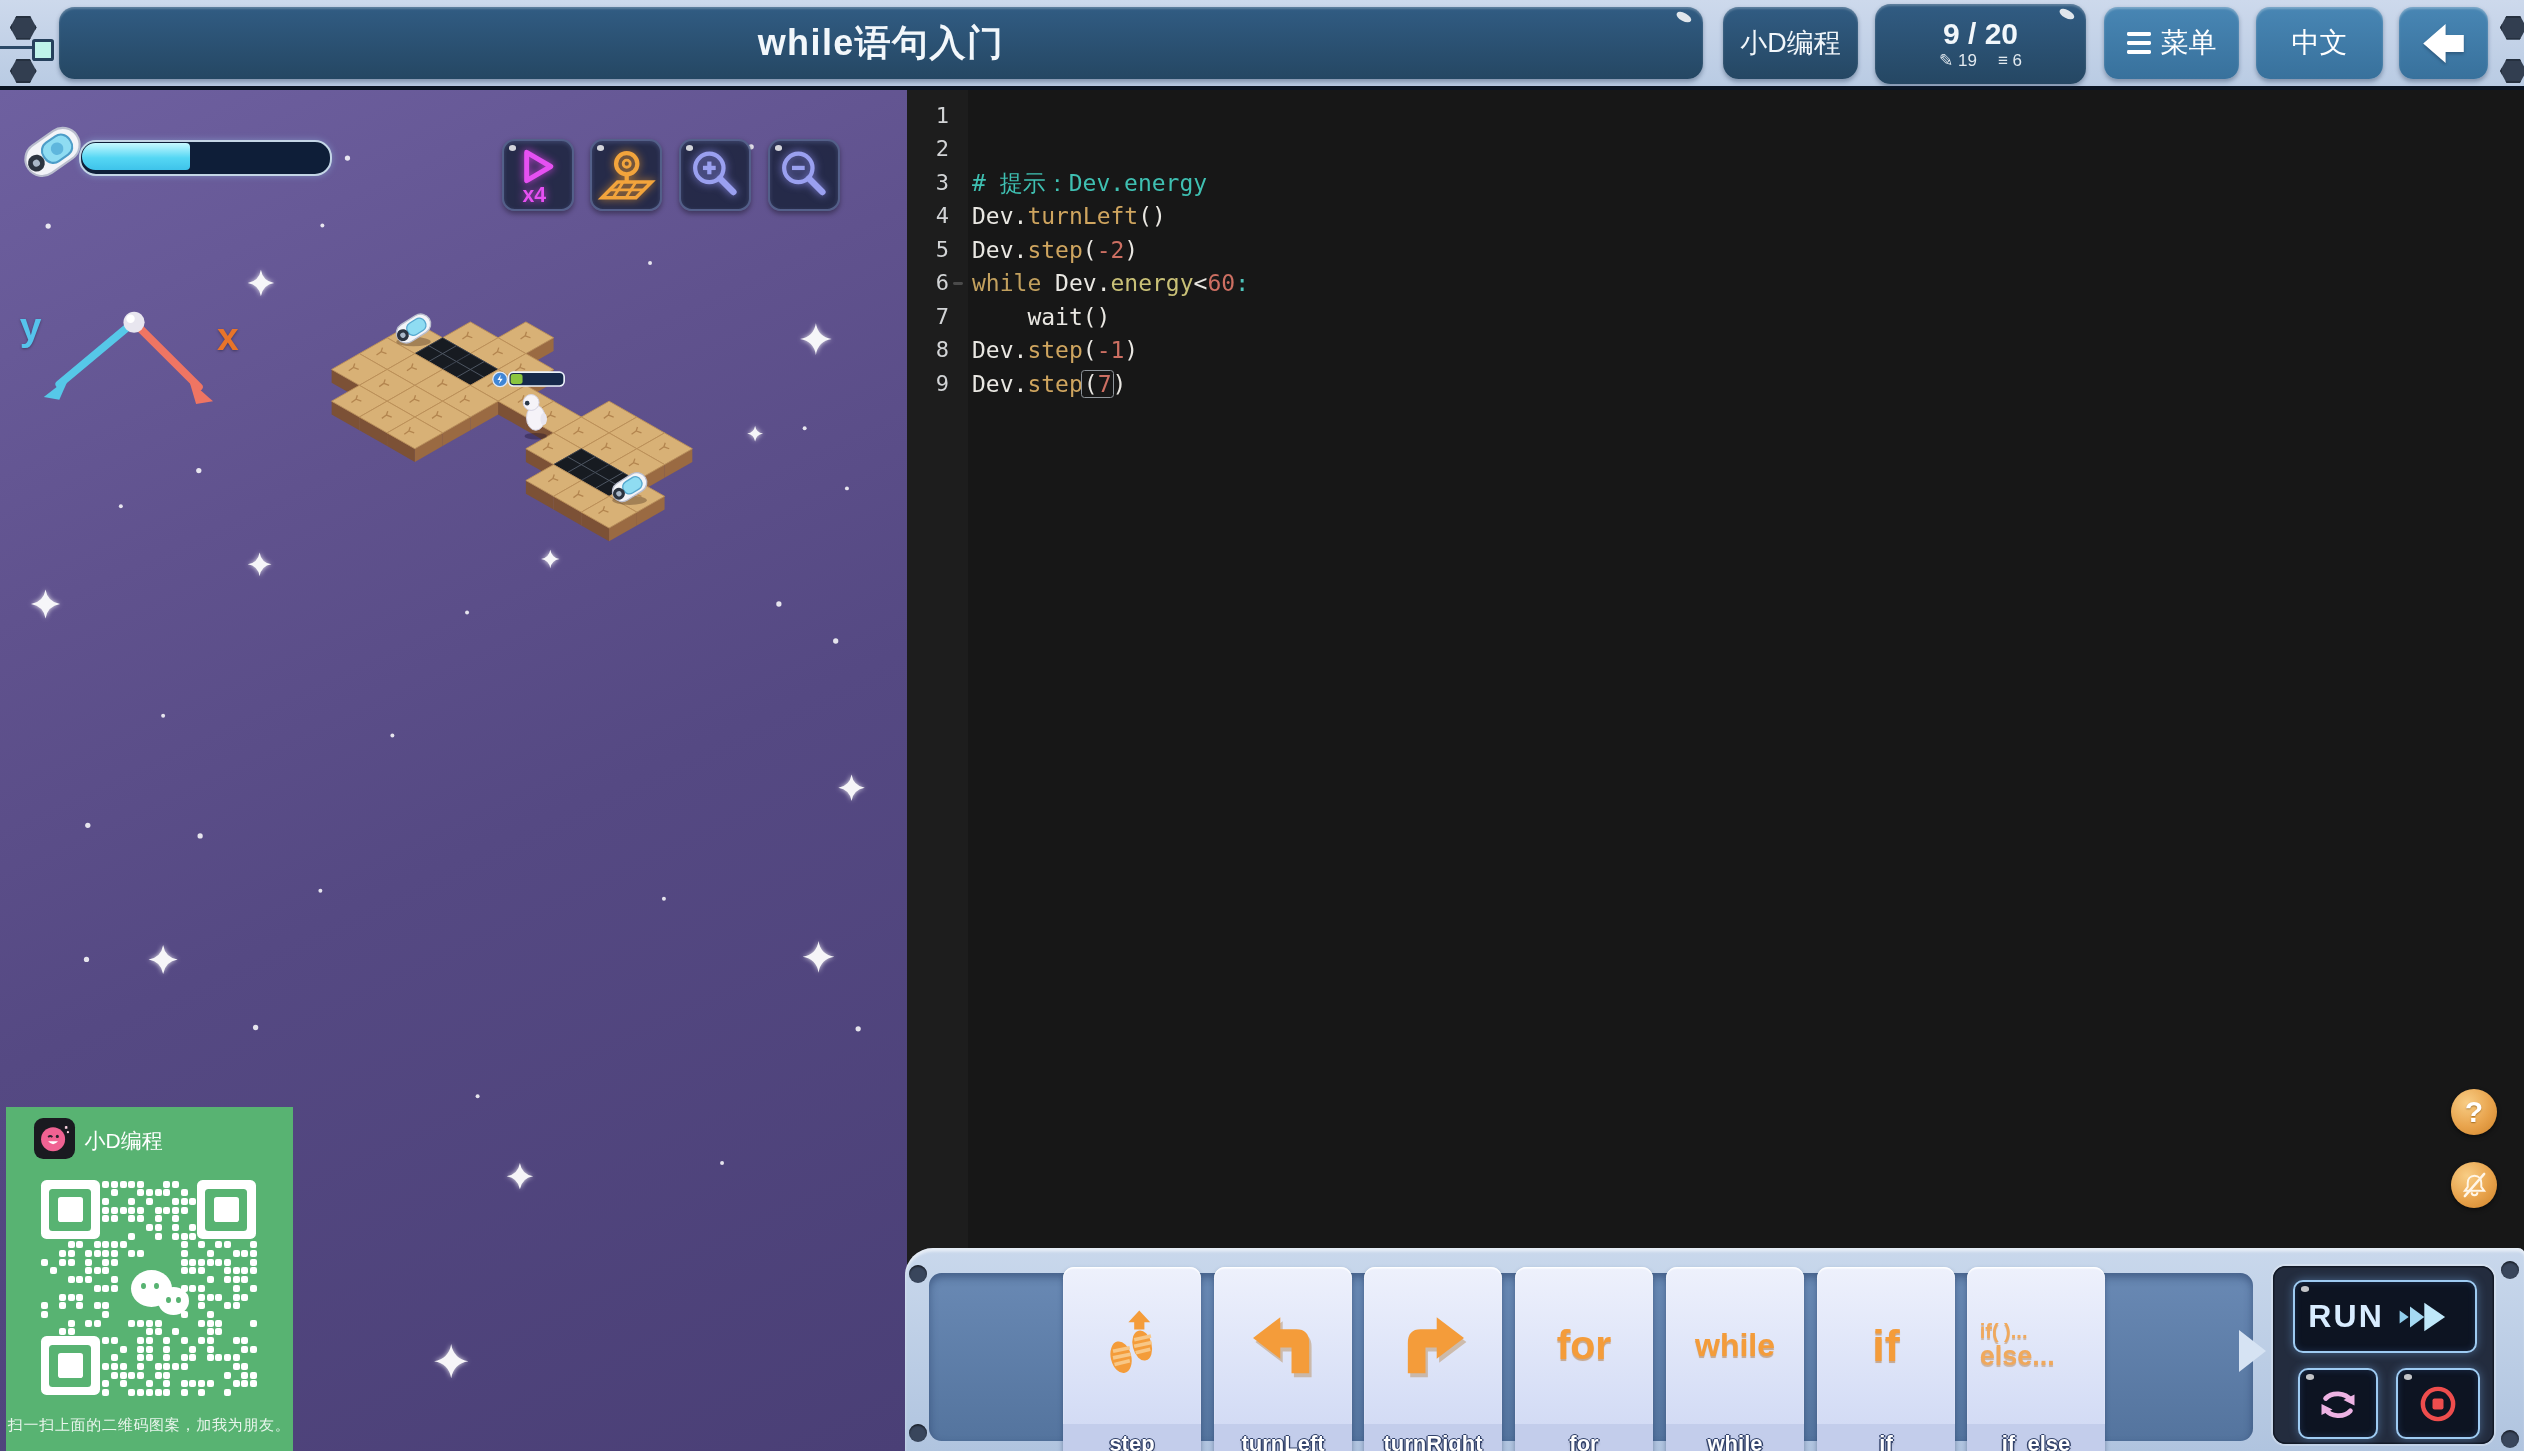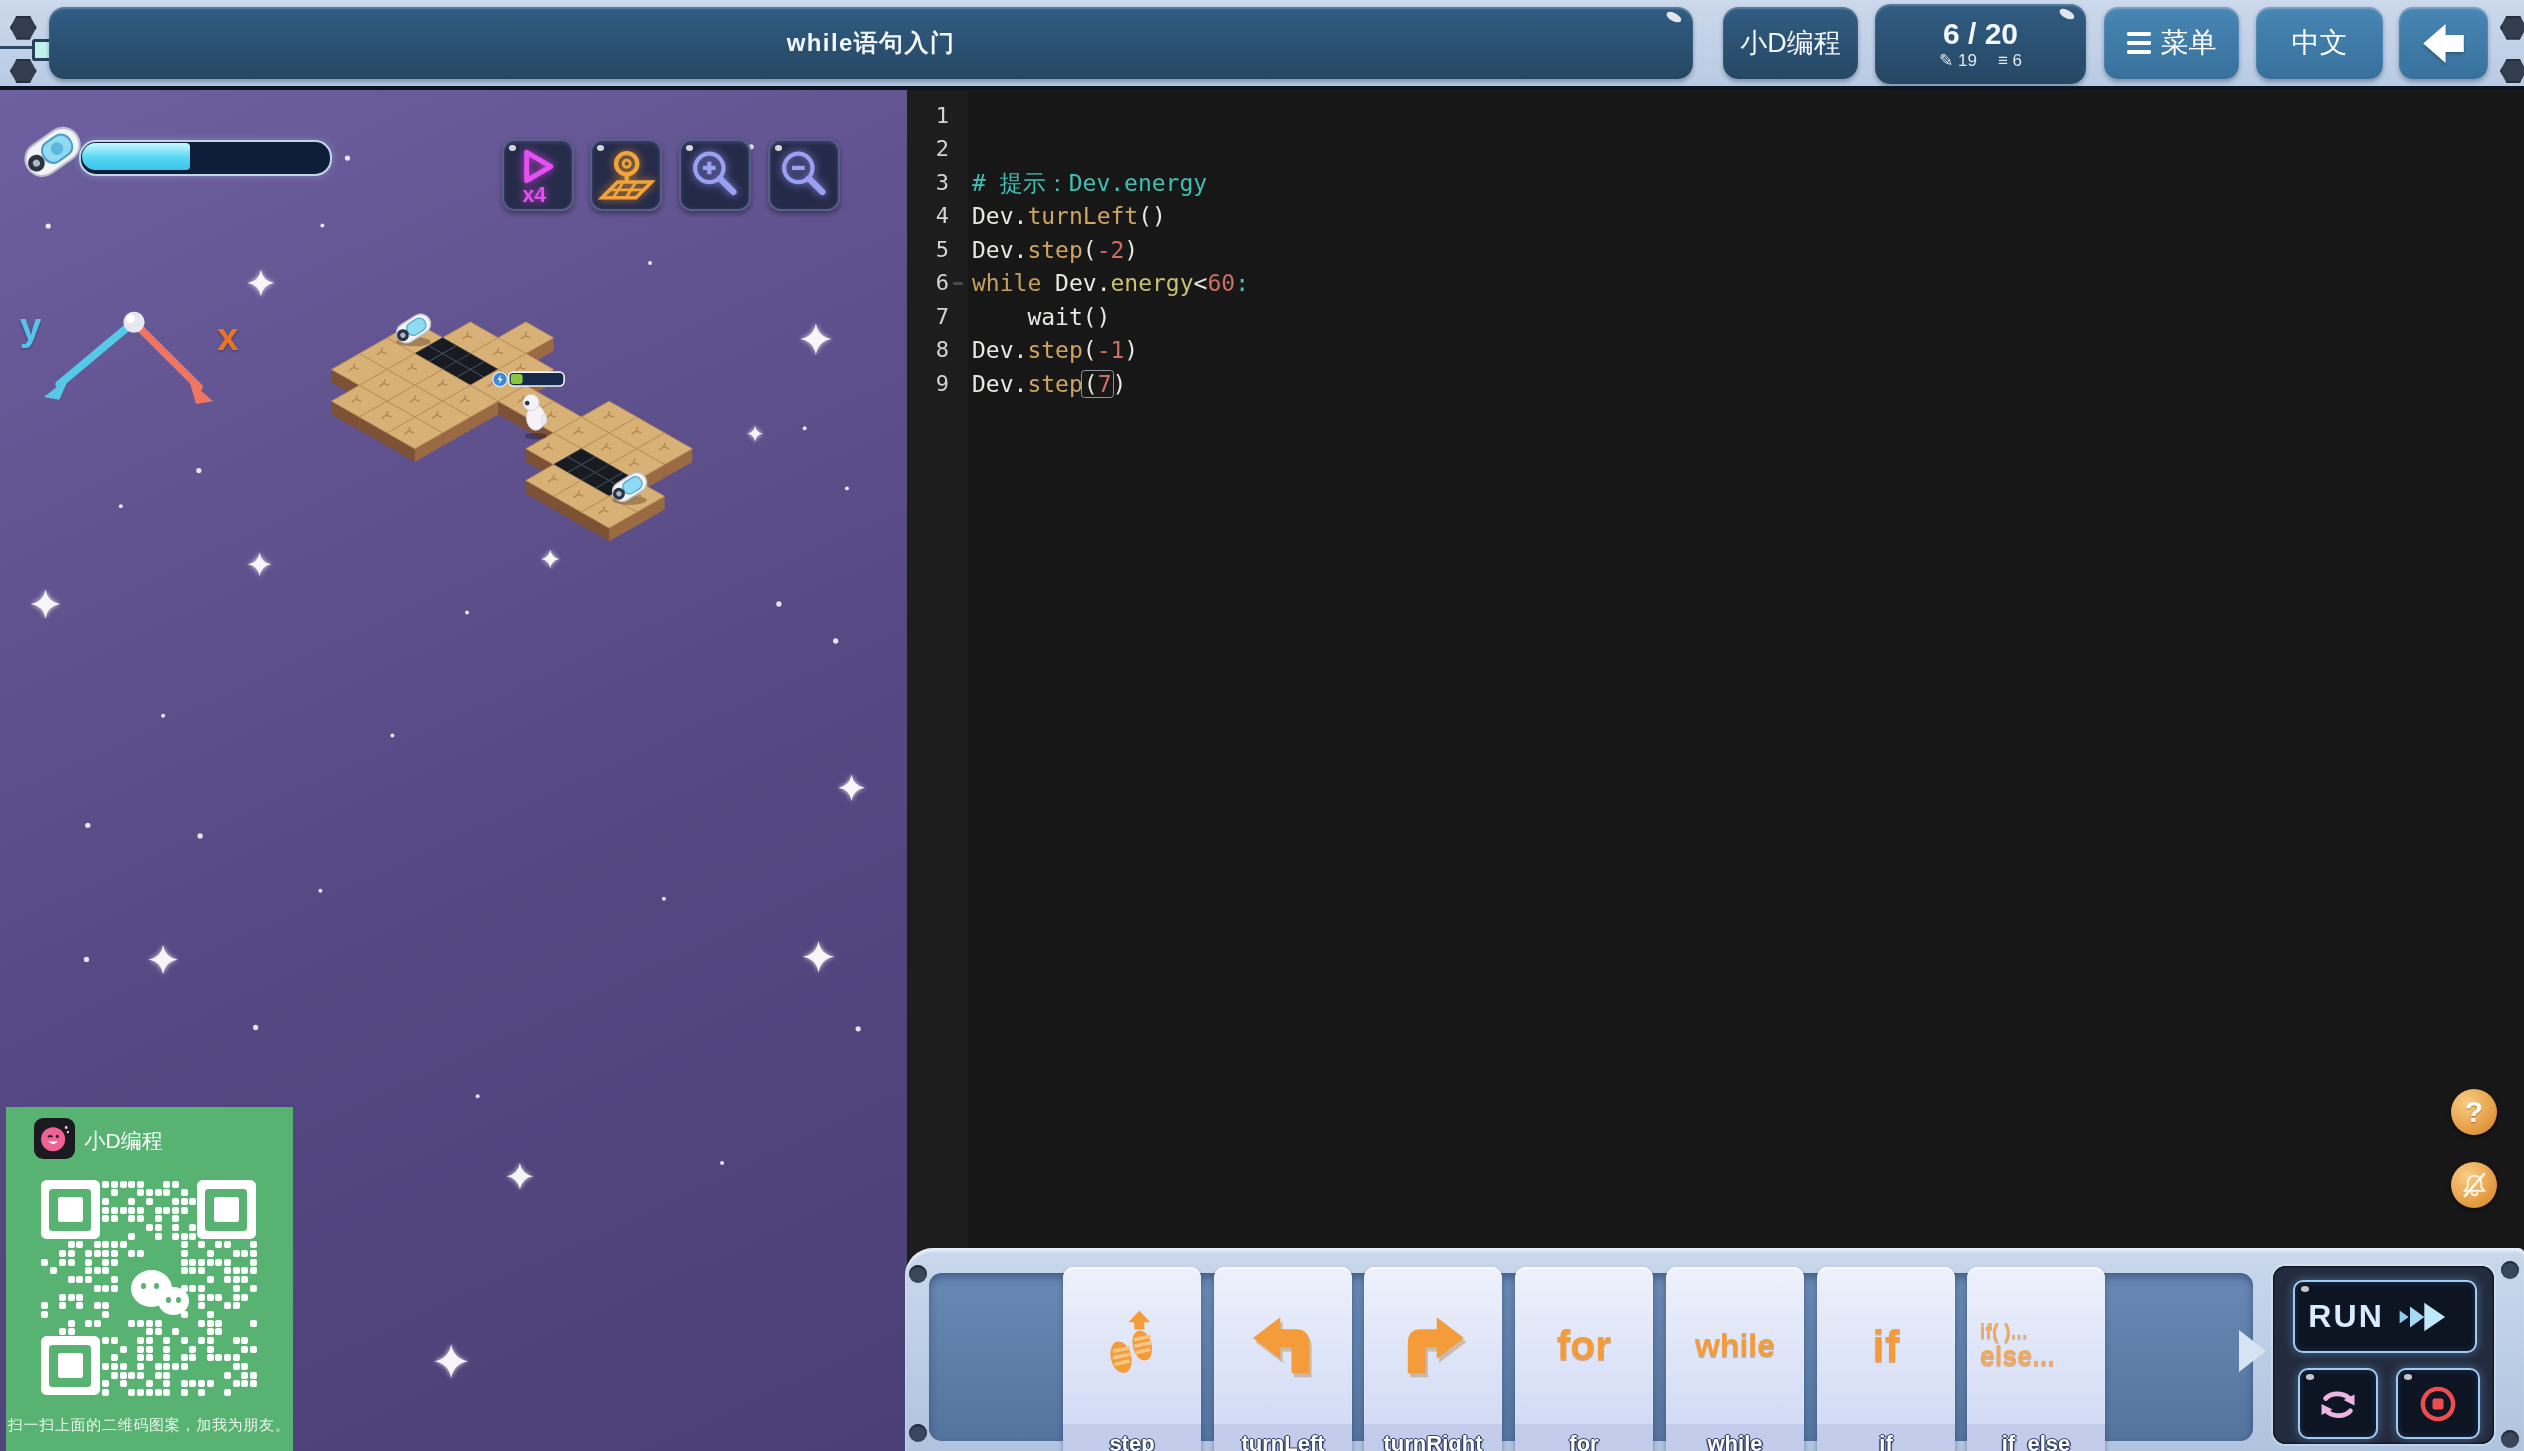--- a/index.html
+++ b/index.html
@@ -15,21 +15,21 @@
     border:3.5px solid #26405c;border-radius:2.8px;}
   .led-wire{position:absolute;left:0;top:46px;width:32px;height:2.8px;background:#2c4a68;}
   .pill-dark{background:linear-gradient(#315c83,#254763);border-radius:15.5px;
     box-shadow:inset 0 2.1px 2.1px rgba(255,255,255,.22),0 2.8px 4.2px rgba(20,40,70,.35);
     color:#f2f7fb;display:flex;align-items:center;justify-content:center;}
   .pill-light{background:linear-gradient(#4886b4,#38719c);border-radius:14px;
     box-shadow:inset 0 2.1px 2.1px rgba(255,255,255,.28),0 2.8px 4.2px rgba(20,40,70,.35);
     color:#fff;display:flex;align-items:center;justify-content:center;}
   .sheen{position:absolute;top:6.3px;right:11.3px;width:15.5px;height:7.7px;border-radius:50%;
     background:rgba(255,255,255,.85);transform:rotate(28deg);}
-  #title-pill{left:49px;top:7px;width:1644px;height:72px;font-size:24px;font-weight:600;letter-spacing:1.4px;}
+  #title-pill{left:59px;top:7px;width:1644px;height:72px;font-size:36px;font-weight:600;letter-spacing:1.4px;}
   #brand-btn{left:1723px;top:7px;width:135px;height:72px;font-size:27px;}
   #progress-panel{left:1875px;top:4.2px;width:211px;height:80px;flex-direction:column;gap:1.4px;}
   #progress-main{font-size:30px;font-weight:600;line-height:32px;}
   #progress-sub{font-size:17px;opacity:.92;display:flex;gap:21px;line-height:18.3px;}
   #menu-btn{left:2104px;top:7px;width:135px;height:72px;font-size:28px;gap:10px;}
   #lang-btn{left:2256px;top:7px;width:127px;height:72px;font-size:28px;}
   #back-btn{left:2399px;top:7px;width:89px;height:72px;}
   .menu-icon{display:inline-flex;flex-direction:column;gap:5px;}
   .menu-icon i{display:block;width:24px;height:4.2px;background:#fff;border-radius:1.4px;}
 
@@ -127,21 +127,21 @@
   <div id="title-pill" class="abs pill-dark">
     <span>while语句入门</span>
     <i class="sheen"></i>
   </div>
 
   <div id="brand-btn" class="abs pill-dark">
     <span>小D编程</span>
   </div>
 
   <div id="progress-panel" class="abs pill-dark">
-    <div id="progress-main">6 / 20</div>
+    <div id="progress-main">9 / 20</div>
     <div id="progress-sub">
       <span><span>✎</span> <span>19</span></span>
       <span><span>≡</span> <span>6</span></span>
     </div>
     <i class="sheen"></i>
   </div>
 
   <div id="menu-btn" class="abs pill-light">
     <span class="menu-icon">
         <i></i>

